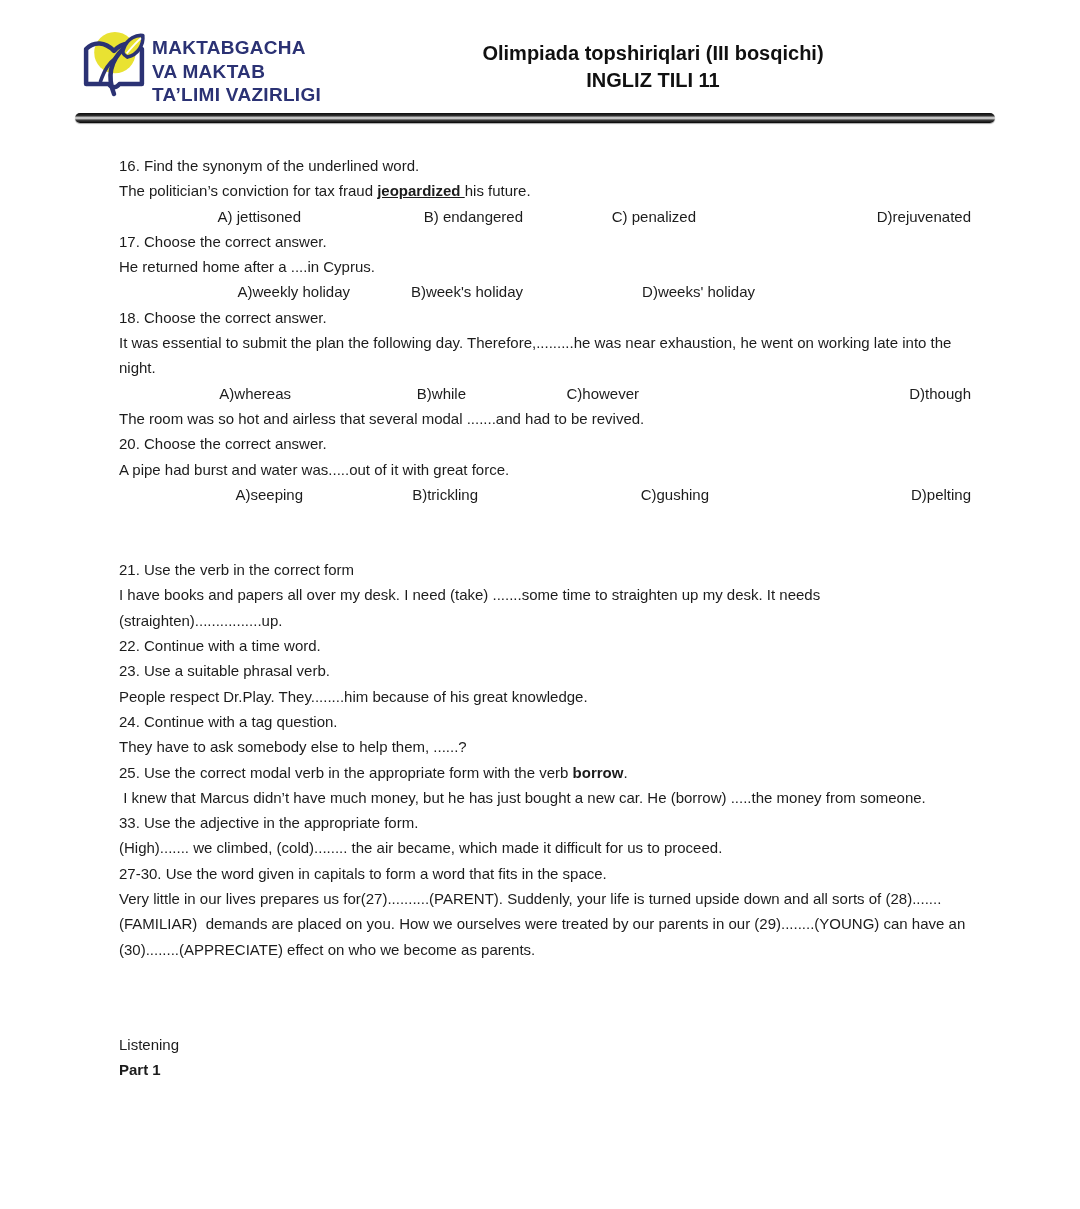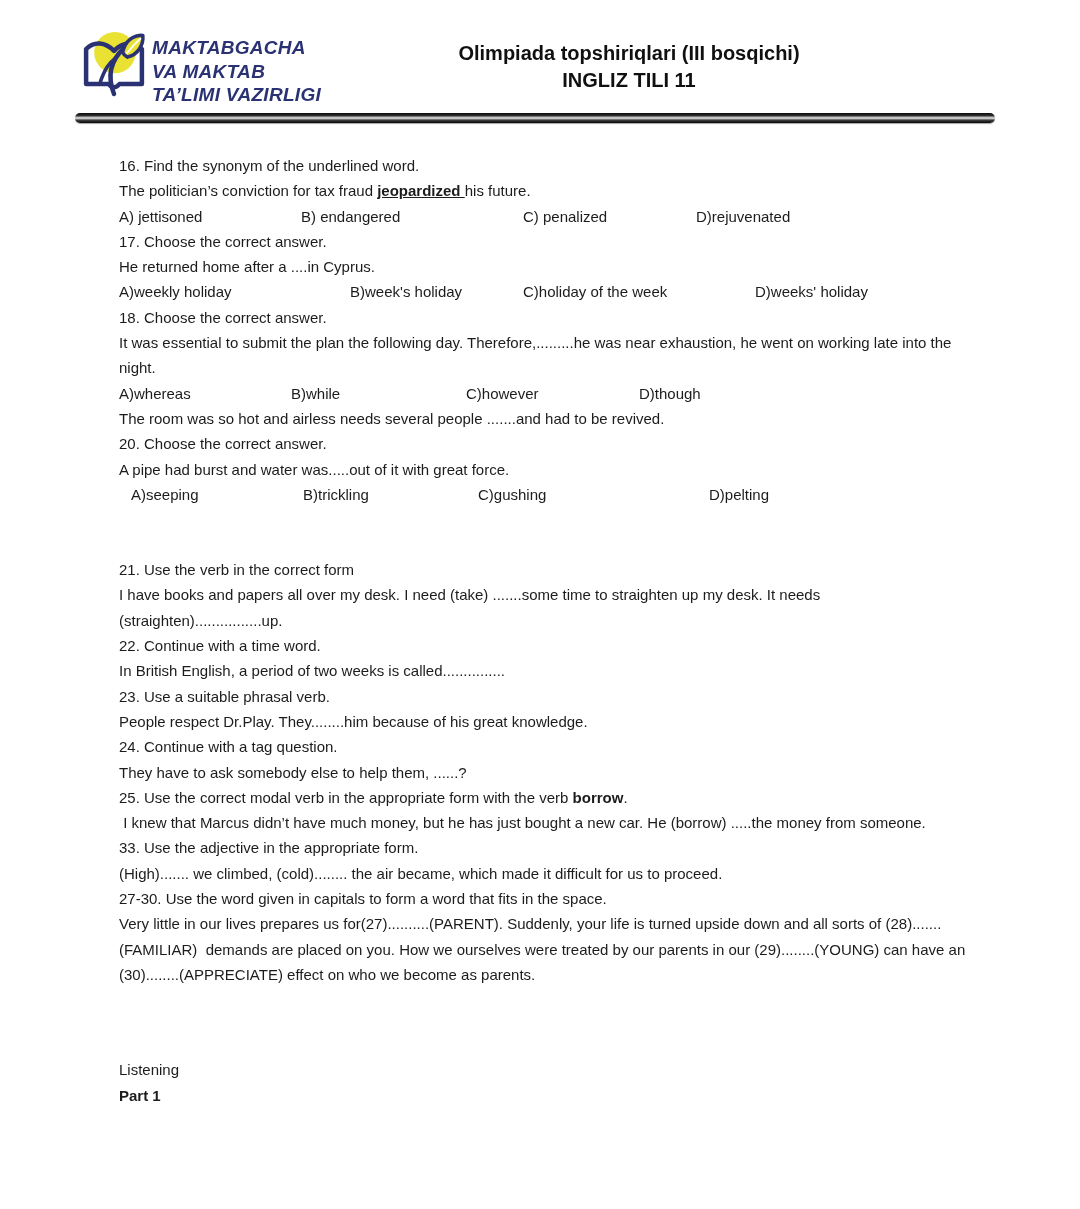--- a/index.html
+++ b/index.html
@@ -2,35 +2,35 @@
 <html><head>
 <meta charset="utf-8">
 <style>
   html,body{margin:0;padding:0;background:#ffffff;}
   body{width:1080px;height:1209px;font-family:"Liberation Sans",sans-serif;color:#1c1c1c;}
   .page{position:relative;width:1080px;height:1209px;background:#fff;overflow:hidden;}
 
   
   .logo-icon{position:absolute;left:78px;top:27px;width:72px;height:80px;}
   .logo-text{position:absolute;left:152px;top:36px;font-weight:bold;color:#2b3274;
-             font-size:19px;line-height:23.5px;letter-spacing:0.3px;font-style:italic;}
-  .title-block{position:absolute;left:324px;top:40px;width:610px;text-align:center;
+             font-size:19px;line-height:23.5px;letter-spacing:0.3px;}
+  .title-block{position:absolute;left:348px;top:40px;width:610px;text-align:center;
                font-weight:bold;font-size:20px;line-height:27px;color:#101010;}
   .divider{position:absolute;left:75px;top:113px;width:920px;height:10px;border-radius:5px;
            background:linear-gradient(180deg,#0a0a0a 0%,#2e2e2e 26%,#ededed 50%,#3c3c3c 72%,#050505 100%);
            box-shadow:0 1px 1px rgba(0,0,0,0.35);}
 
   
   .content{position:absolute;left:119px;top:153px;width:852px;font-size:15px;line-height:25.3px;}
   .content p{margin:0;white-space:pre-wrap;}
   .key{font-weight:bold;text-decoration:underline;}
   .bkey{font-weight:bold;}
   .bold{font-weight:bold;}
 
-  .opts{display:grid;line-height:25.3px;}
+  .opts{display:grid;line-height:25.3px;text-align:right;}
   .o16{grid-template-columns:182px 222px 173px auto;}
   .o17{grid-template-columns:231px 173px 232px auto;}
   .o18{grid-template-columns:172px 175px 173px auto;}
   .o19{grid-template-columns:172px 219px 194px auto;}
   .o20{grid-template-columns:172px 175px 231px auto;margin-left:12px;}
 
   .gap-mid{height:50px;}
   .gap-foot{height:70px;}
 </style>
 </head>
@@ -69,51 +69,49 @@
       <span>B) endangered</span>
       <span>C) penalized</span>
       <span>D)rejuvenated</span>
     </div>
 
     <p>17. Choose the correct answer.</p>
     <p>He returned home after a ....in Cyprus.</p>
     <div class="opts o17">
       <span>A)weekly holiday</span>
       <span>B)week's holiday</span>
-      <span>C)holiday of the week</span>
       <span>D)weeks' holiday</span>
     </div>
 
     <p>18. Choose the correct answer.</p>
     <p>It was essential to submit the plan the following day. Therefore,.........he was near exhaustion, he went on working late into the night.</p>
     <div class="opts o18">
       <span>A)whereas</span>
       <span>B)while</span>
       <span>C)however</span>
       <span>D)though</span>
     </div>
 
-    <p>The room was so hot and airless needs several people .......and had to be revived.</p>
+    <p>The room was so hot and airless that several modal .......and had to be revived.</p>
 
     <p>20. Choose the correct answer.</p>
     <p>A pipe had burst and water was.....out of it with great force.</p>
     <div class="opts o20">
       <span>A)seeping</span>
       <span>B)trickling</span>
       <span>C)gushing</span>
       <span>D)pelting</span>
     </div>
 
     <div class="gap-mid"></div>
 
     <p>21. Use the verb in the correct form</p>
     <p>I have books and papers all over my desk. I need (take) .......some time to straighten up my desk. It needs (straighten)................up.</p>
 
     <p>22. Continue with a time word.</p>
-    <p>In British English, a period of two weeks is called...............</p>
 
     <p>23. Use a suitable phrasal verb.</p>
     <p>People respect Dr.Play. They........him because of his great knowledge.</p>
 
     <p>24. Continue with a tag question.</p>
     <p>They have to ask somebody else to help them, ......?</p>
 
     <p><span>25. Use the correct modal verb in the appropriate form with the verb </span><span class="bkey">borrow</span><span>.</span></p>
     <p> I knew that Marcus didn’t have much money, but he has just bought a new car. He (borrow) .....the money from someone.</p>
 

